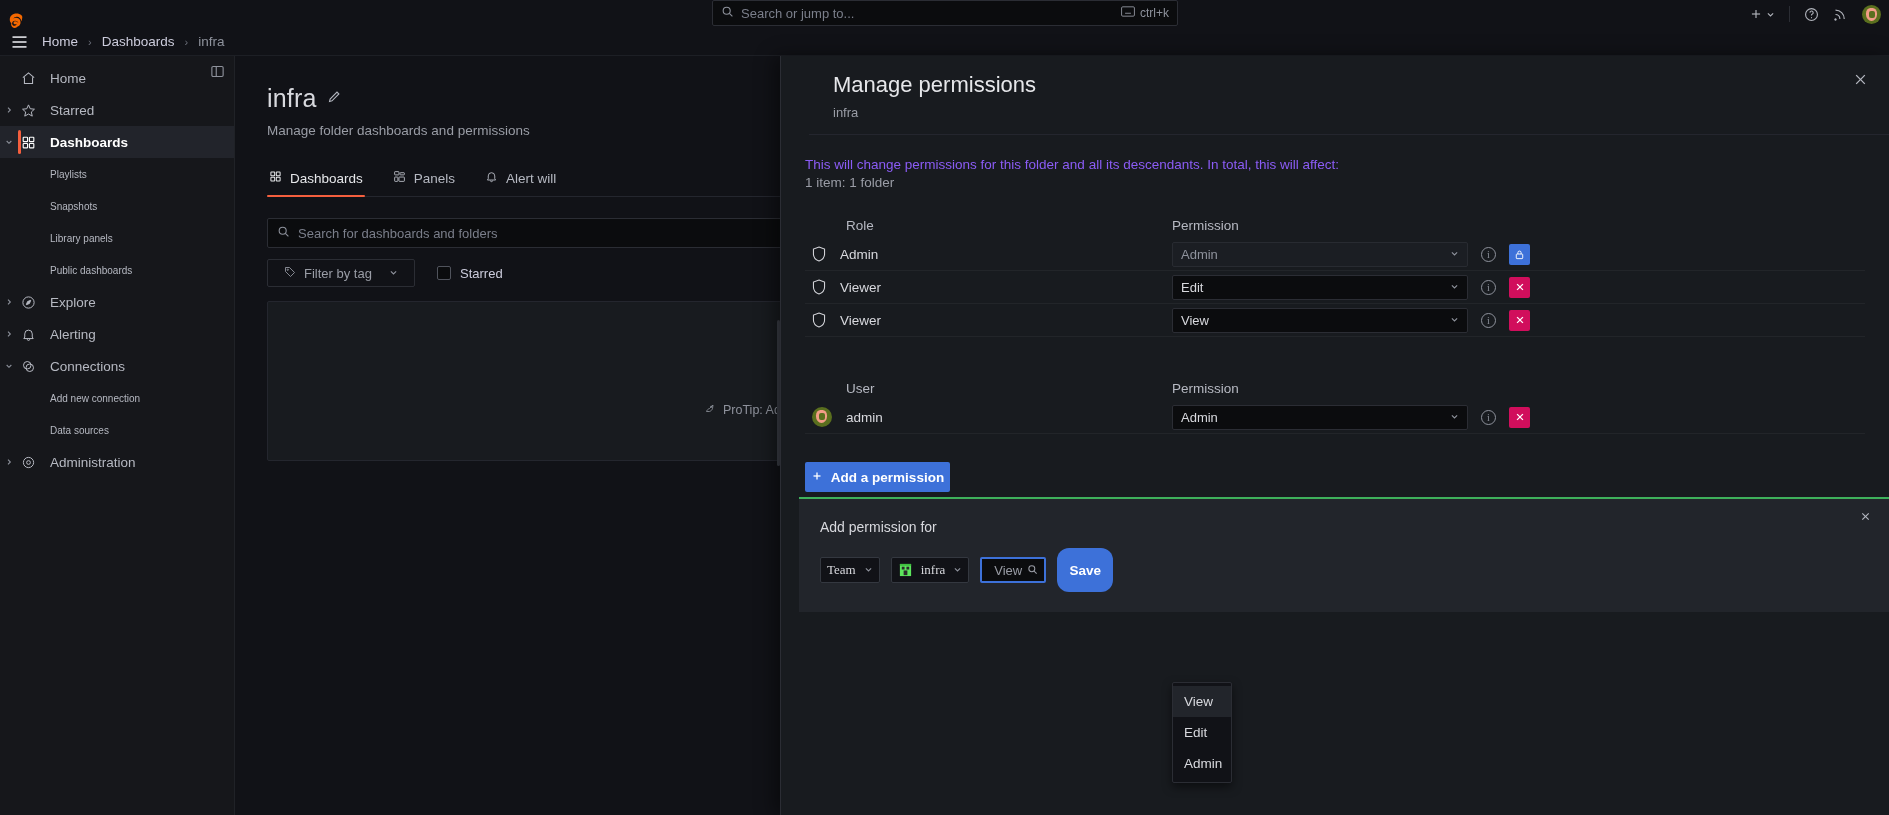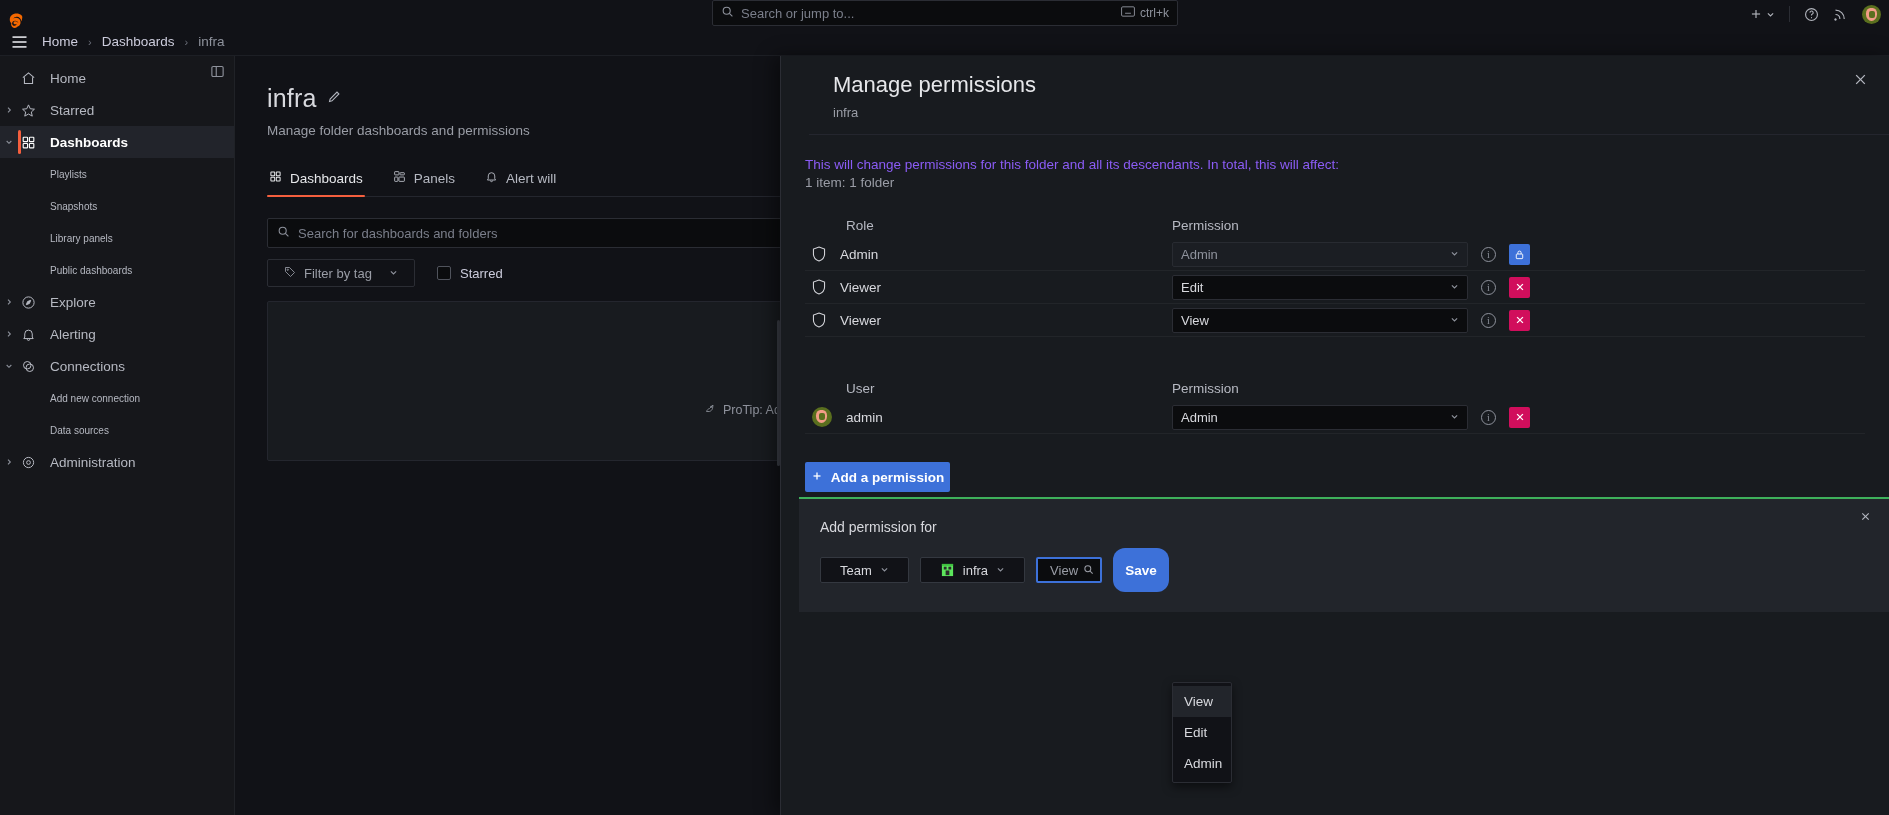--- a/index.html
+++ b/index.html
@@ -185,21 +185,21 @@
     background:#22252b; border-top:2px solid #3eb15b;
   }
   #add-box-close{
     position:absolute; right:16px; top:8px; width:18px;height:18px;
     display:flex;align-items:center;justify-content:center;color:#b6b9c2;font-size:13px;
   }
   #add-box-title{ padding:20px 0 0 21px; font-size:14px; color:#d8d9de; }
   #add-row{ display:flex; align-items:center; gap:11px; padding:13px 0 20px 21px; }
   .pill{
     height:26px; background:#111217; border:1px solid #343840; border-radius:2px;
-    display:flex; align-items:center; gap:8px; padding:0 19px; font-size:13px; color:#d8d9de;
+    display:flex; align-items:center; gap:8px; padding:0 6px; font-size:13px; color:#d8d9de;font-family:Liberation Serif, serif;
   }
   .pill .cdown{ font-size:9px; color:#8e929c; }
   #perm-select{
     position:relative; height:26px; width:66px; background:#0b0c0e;
     border:2px solid #3d71d9; border-radius:2px;
     display:flex; align-items:center; padding:0 7px; gap:5px;
   }
   #perm-select .caret{
     width:1px; height:14px; background:#ccccdc;
   }

